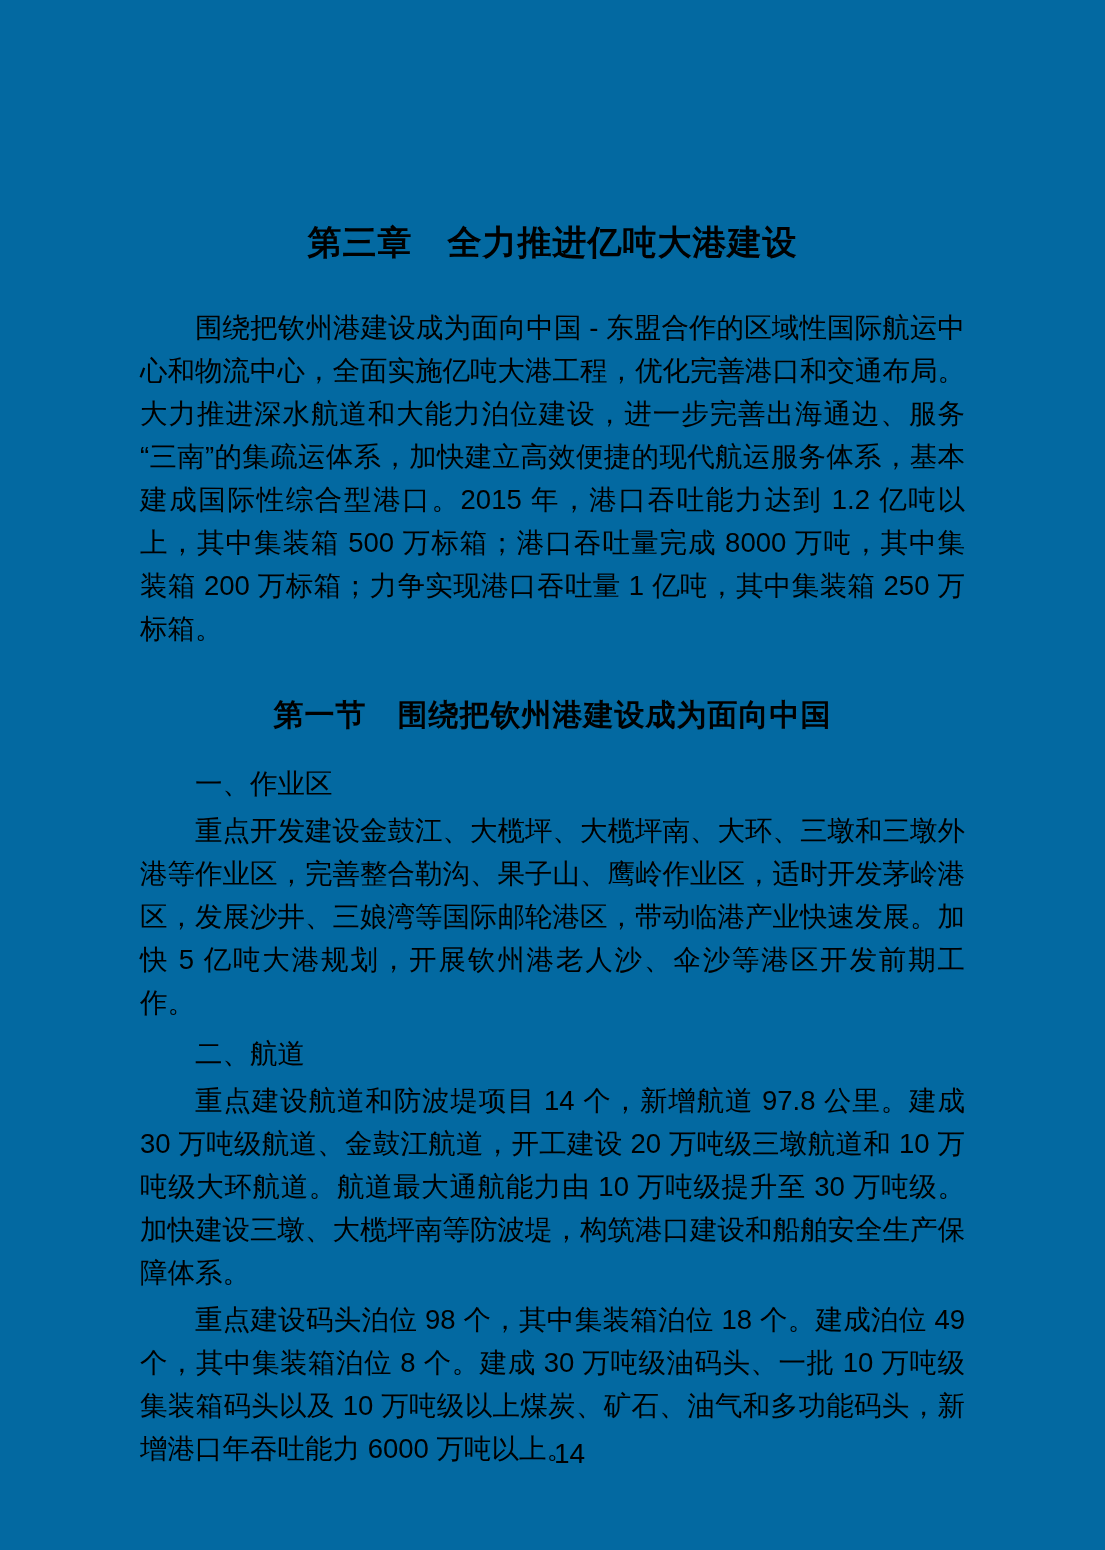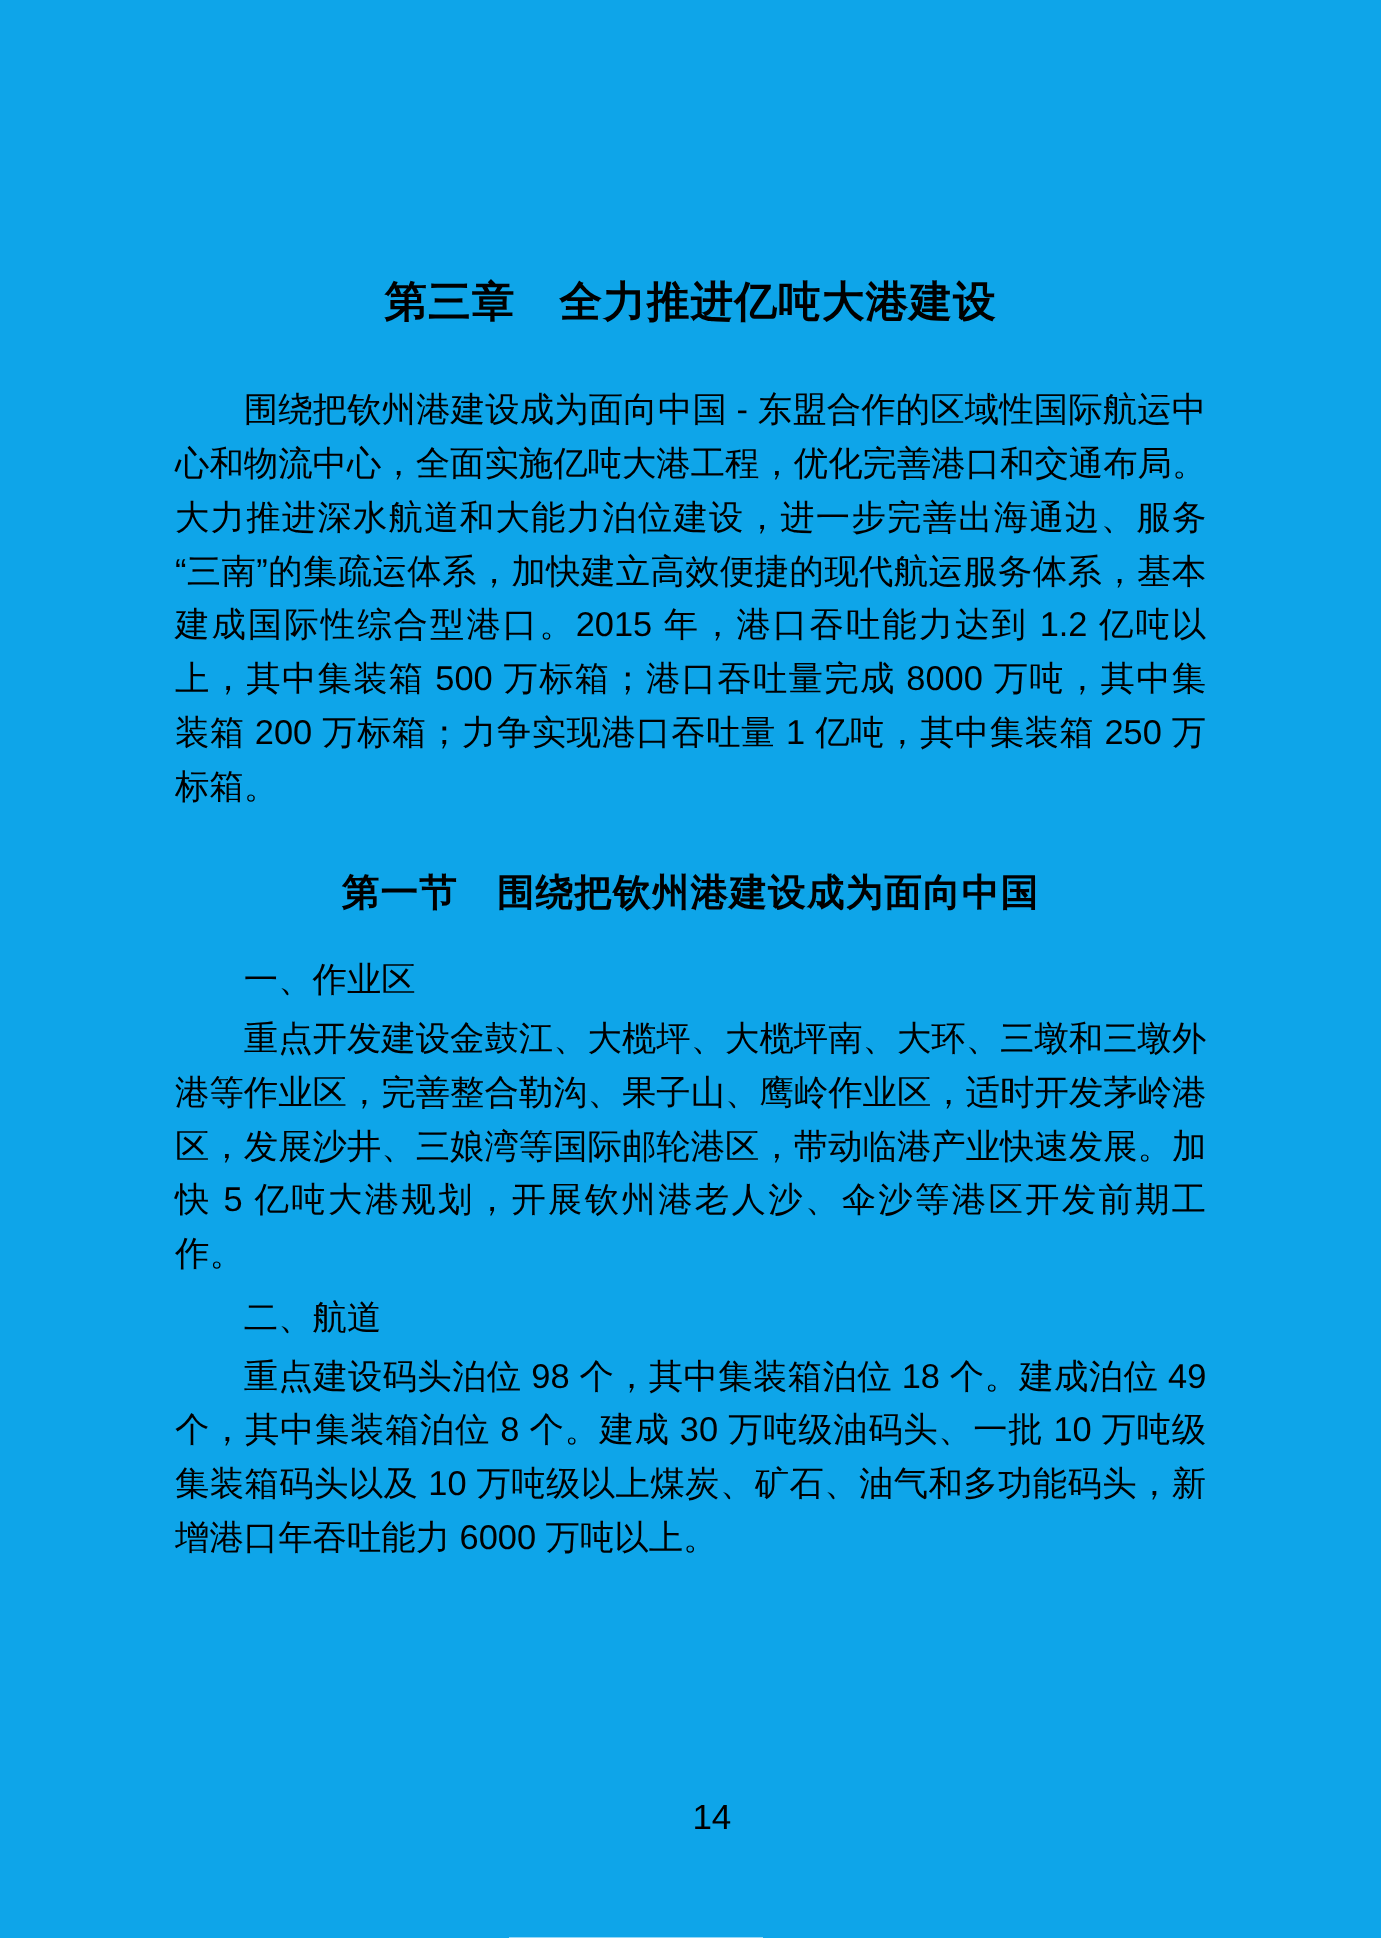--- a/index.html
+++ b/index.html
@@ -4,21 +4,21 @@
 <style>
   html, body {
     margin: 0;
     padding: 0;
     background: #ffffff;
   }
   .page {
     position: relative;
     width: 1105px;
     height: 1550px;
-    background: #0ea5e9;
+    background: #0369a1;
     color: #000000;
     font-family: "Liberation Sans", "DejaVu Sans", sans-serif;
     overflow: hidden;
   }
   .content {
     position: absolute;
     left: 140px;
     top: 0;
     width: 825px;
   }
@@ -80,19 +80,20 @@
     <h1 class="chapter-title">第三章　全力推进亿吨大港建设</h1>
 
     <p class="para intro">围绕把钦州港建设成为面向中国 - 东盟合作的区域性国际航运中心和物流中心，全面实施亿吨大港工程，优化完善港口和交通布局。大力推进深水航道和大能力泊位建设，进一步完善出海通边、服务“三南”的集疏运体系，加快建立高效便捷的现代航运服务体系，基本建成国际性综合型港口。2015 年，港口吞吐能力达到 1.2 亿吨以上，其中集装箱 500 万标箱；港口吞吐量完成 8000 万吨，其中集装箱 200 万标箱；力争实现港口吞吐量 1 亿吨，其中集装箱 250 万标箱。</p>
 
     <h2 class="section-title">第一节　围绕把钦州港建设成为面向中国</h2>
 
     <p class="subheading first-sub">一、作业区</p>
     <p class="para sub-body">重点开发建设金鼓江、大榄坪、大榄坪南、大环、三墩和三墩外港等作业区，完善整合勒沟、果子山、鹰岭作业区，适时开发茅岭港区，发展沙井、三娘湾等国际邮轮港区，带动临港产业快速发展。加快 5 亿吨大港规划，开展钦州港老人沙、伞沙等港区开发前期工作。</p>
 
     <p class="subheading">二、航道</p>
+    <p class="para sub-body">重点建设航道和防波堤项目 14 个，新增航道 97.8 公里。建成 30 万吨级航道、金鼓江航道，开工建设 20 万吨级三墩航道和 10 万吨级大环航道。航道最大通航能力由 10 万吨级提升至 30 万吨级。加快建设三墩、大榄坪南等防波堤，构筑港口建设和船舶安全生产保障体系。</p>
 
     <p class="para sub-body">重点建设码头泊位 98 个，其中集装箱泊位 18 个。建成泊位 49 个，其中集装箱泊位 8 个。建成 30 万吨级油码头、一批 10 万吨级集装箱码头以及 10 万吨级以上煤炭、矿石、油气和多功能码头，新增港口年吞吐能力 6000 万吨以上。</p>
 
   </div>
 
   <div class="page-number">14</div>
 </div>
 
 </body></html>

